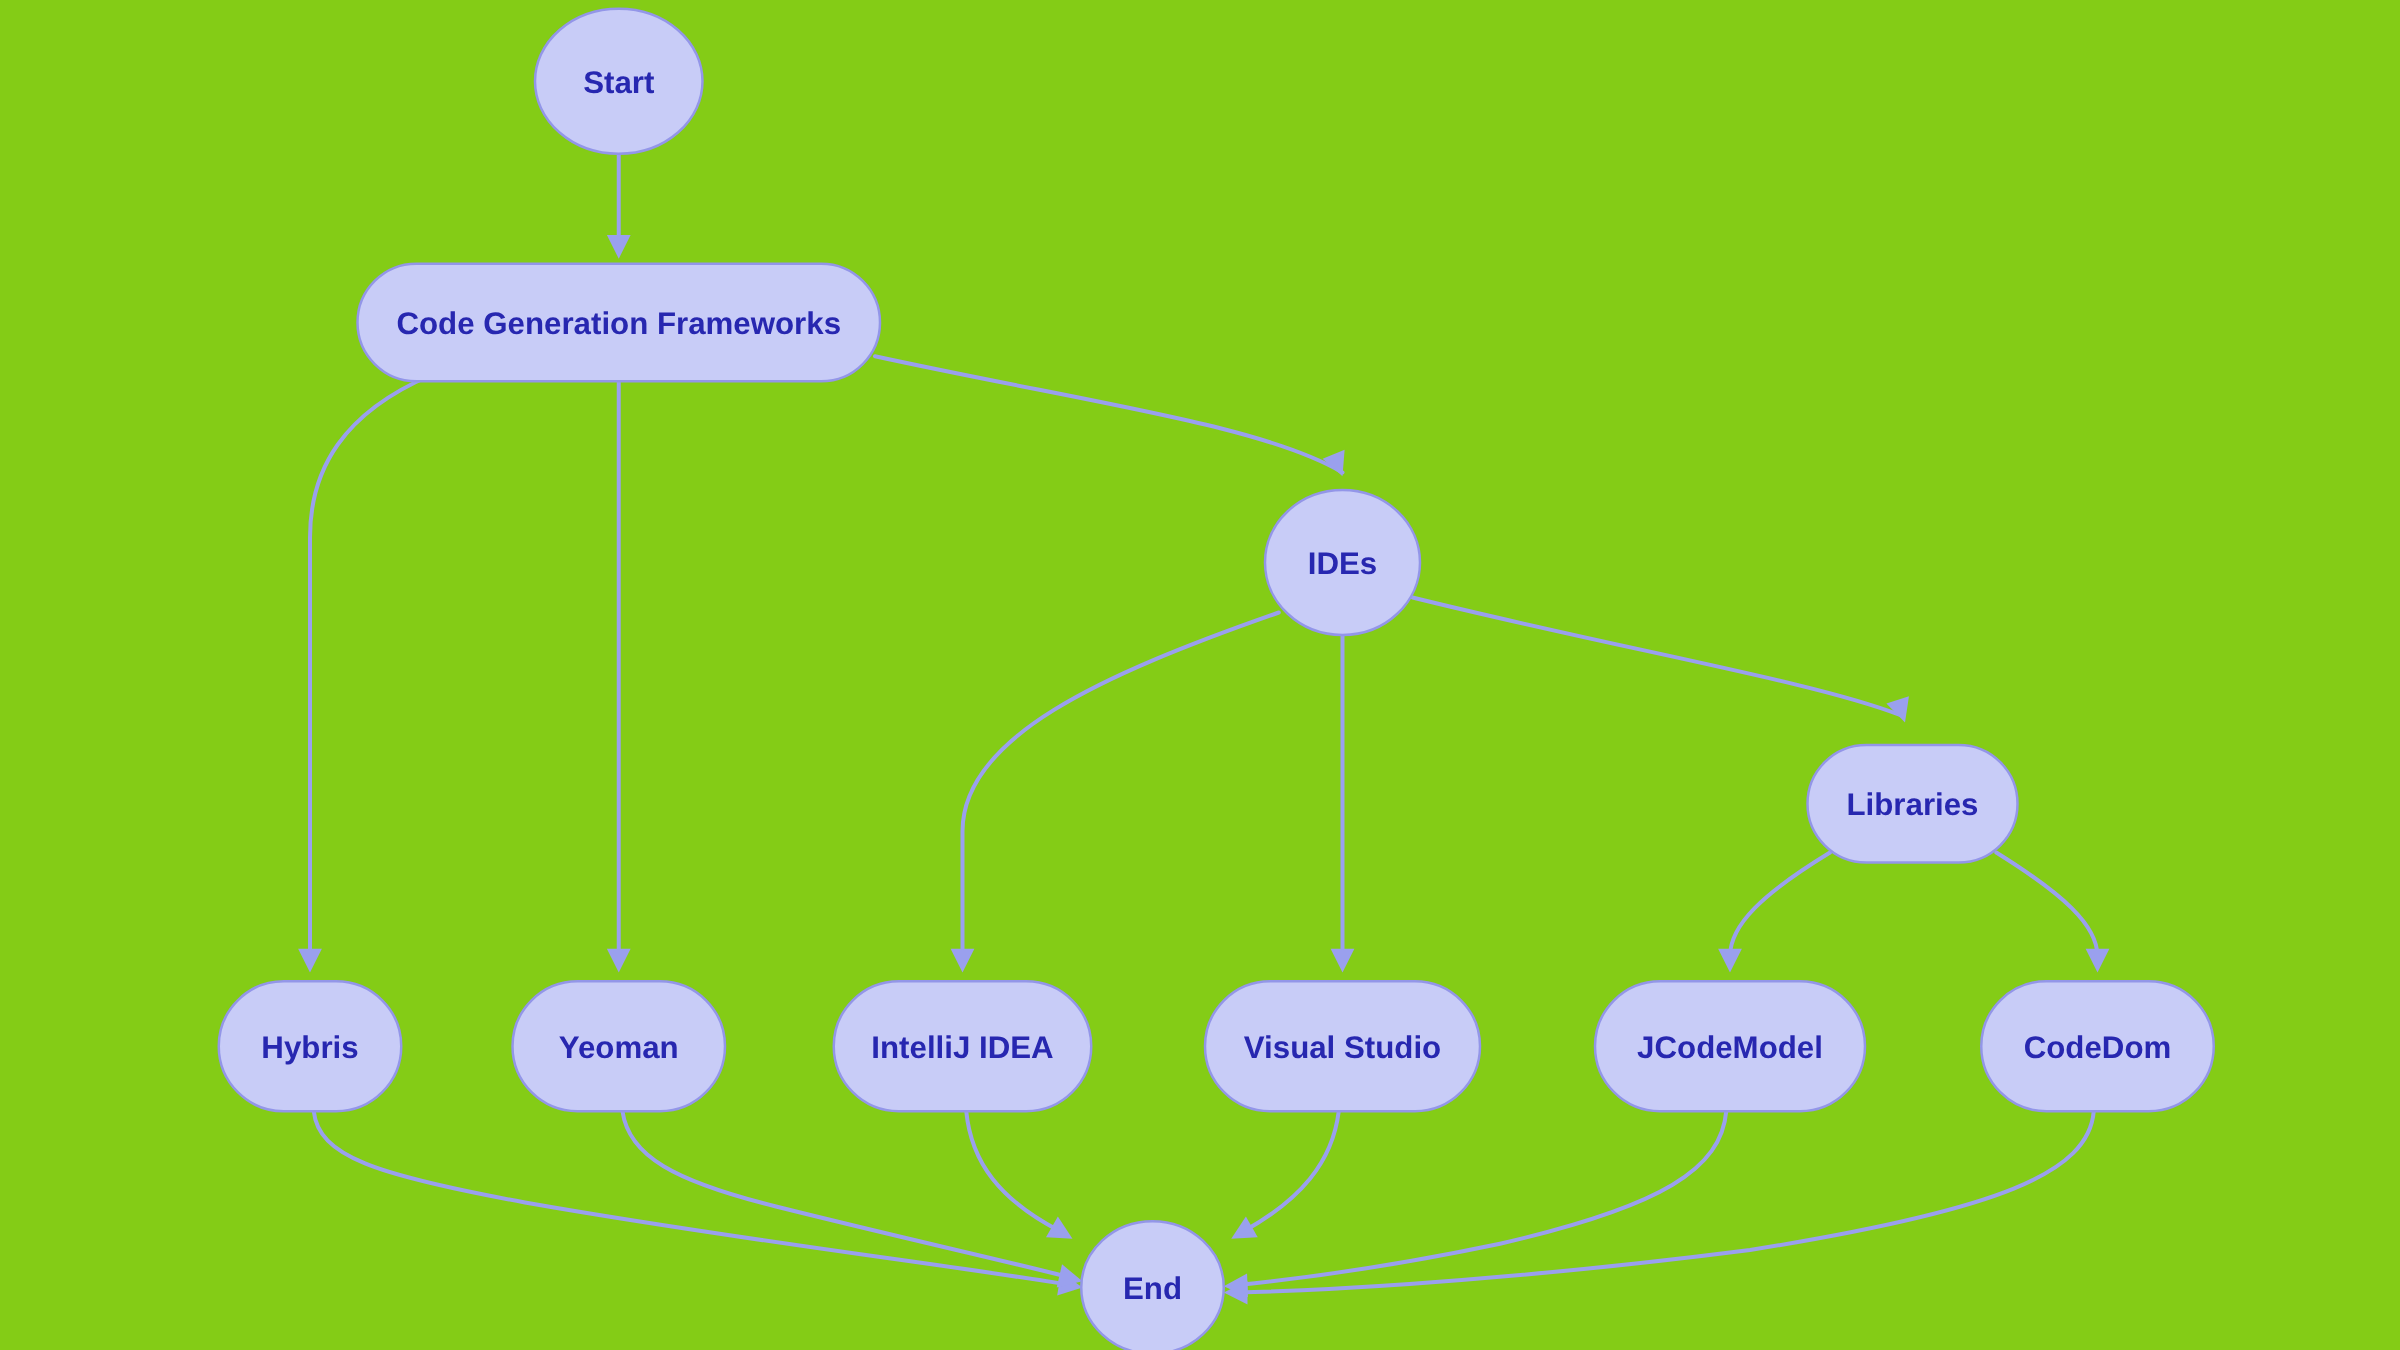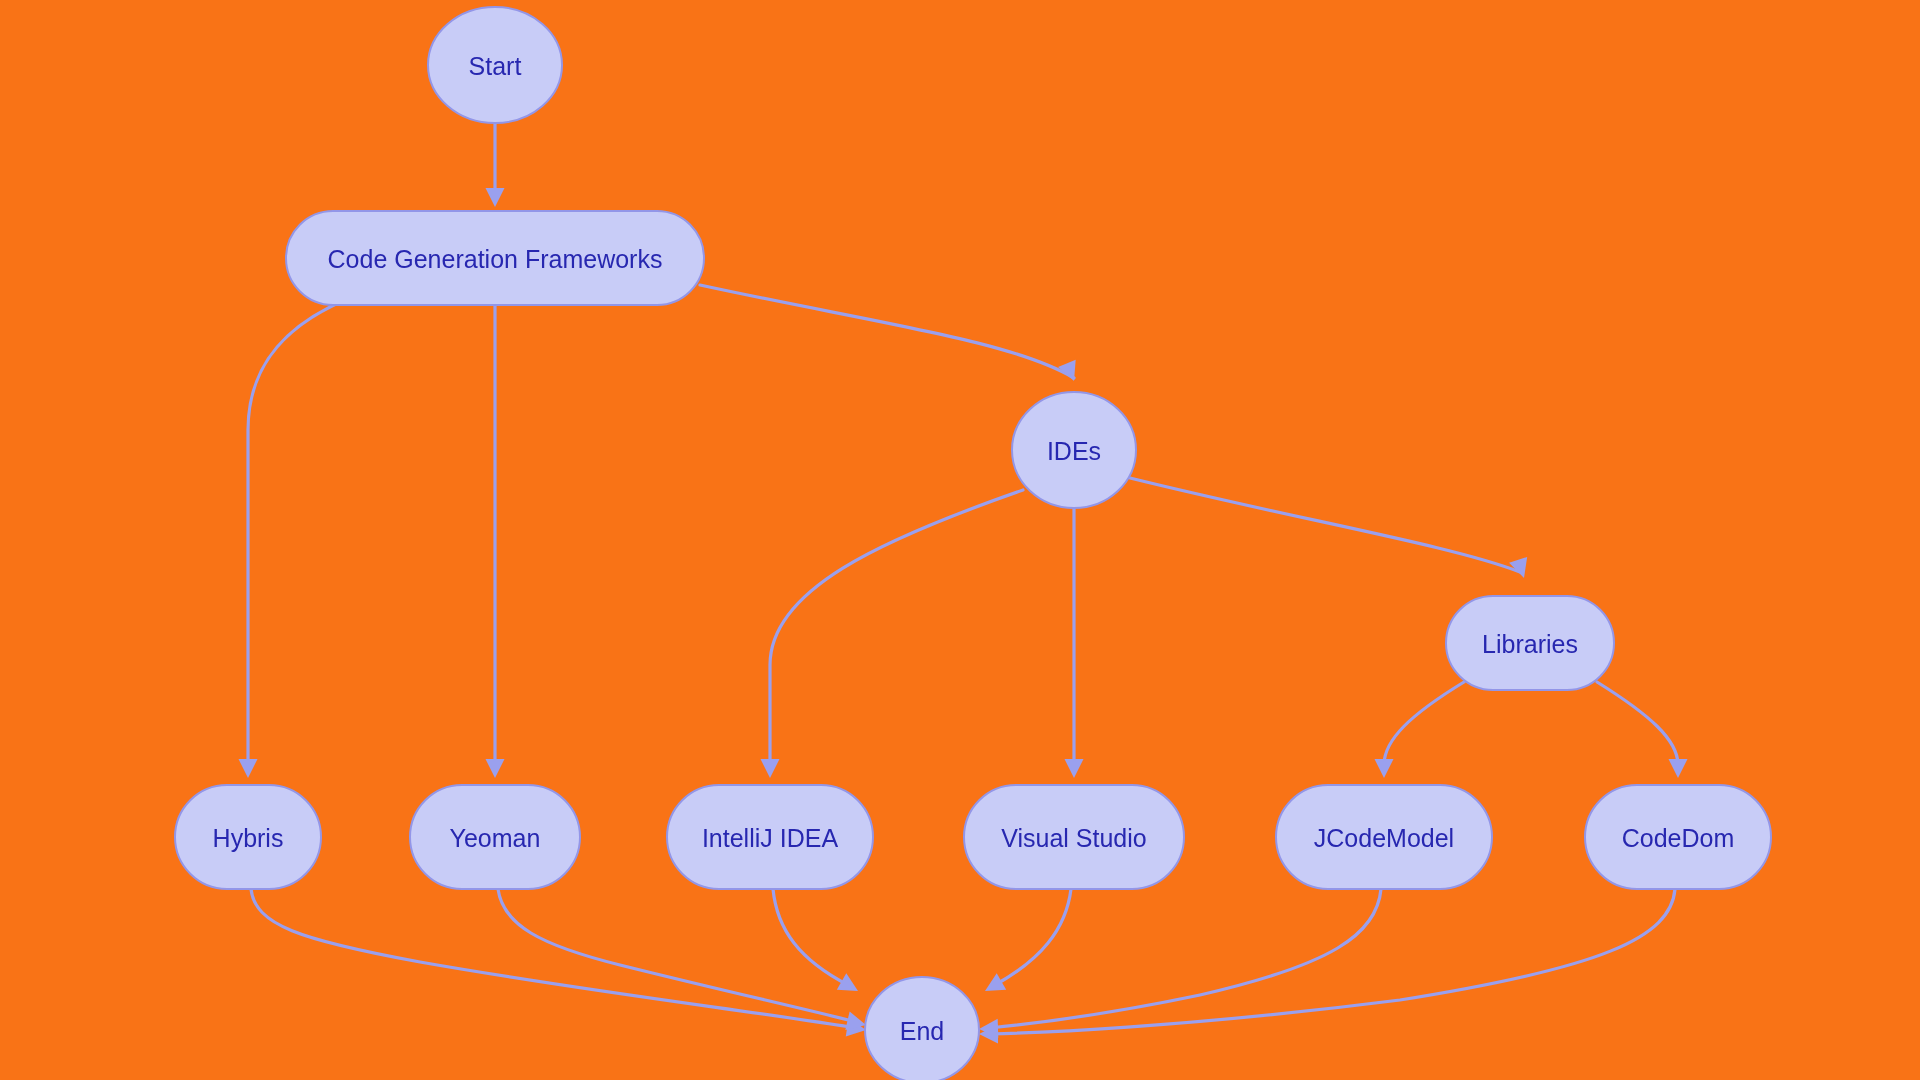--- a/index.html
+++ b/index.html
@@ -8,21 +8,22 @@
     width: 1920px;
     height: 1080px;
     background: #ffffff;
     font-family: "Liberation Sans", sans-serif;
     overflow: hidden;
   }
   #flowchart-root {
     position: relative;
     width: 1920px;
     height: 1080px;
-    background: #f97316;
+    background: #84cc16;
+    font-weight: bold;
   }
   svg#diagram {
     display: block;
     width: 1920px;
     height: 1080px;
   }
   .node-shape {
     fill: #c8ccf7;
     stroke: #9396e8;
     stroke-width: 2;

